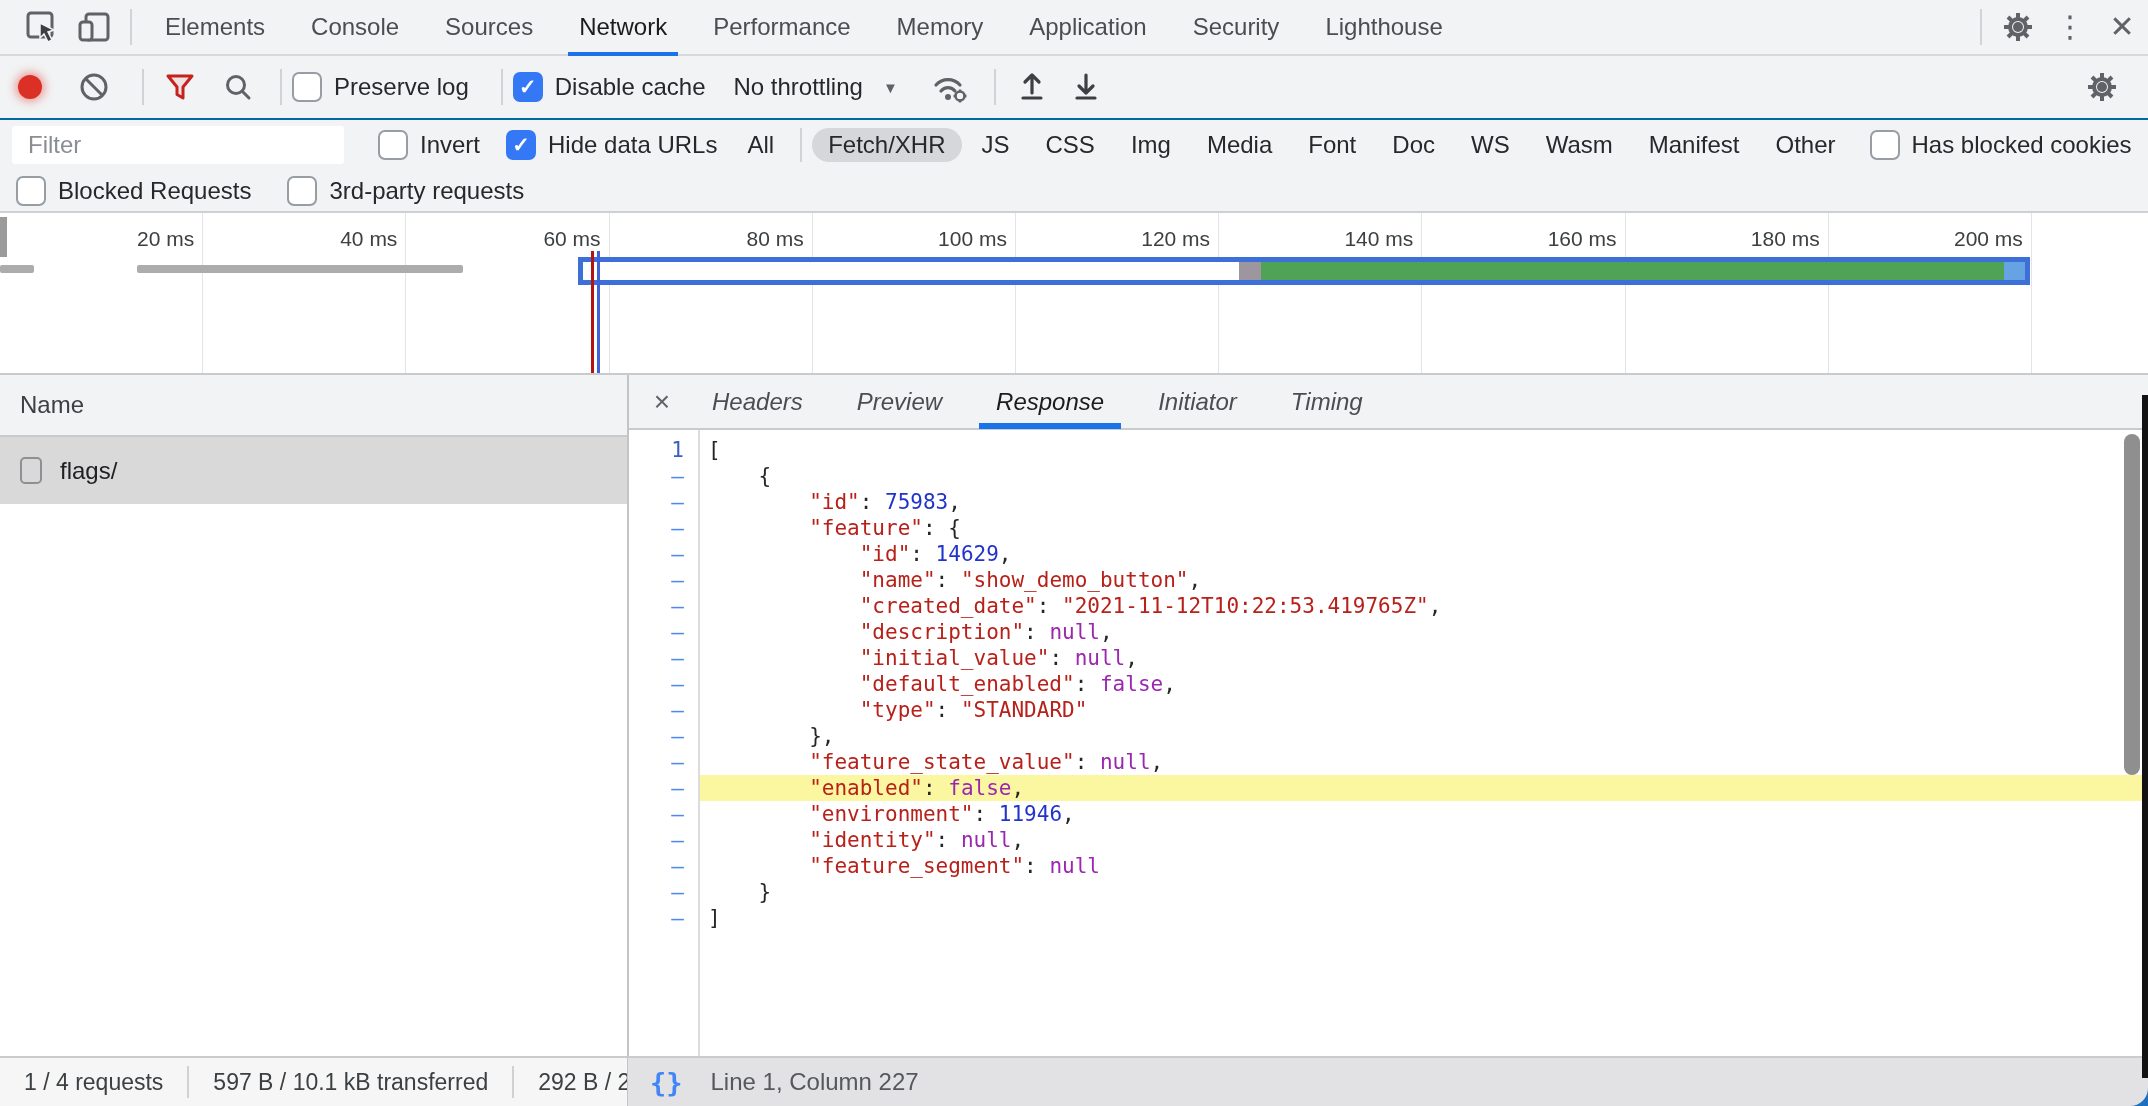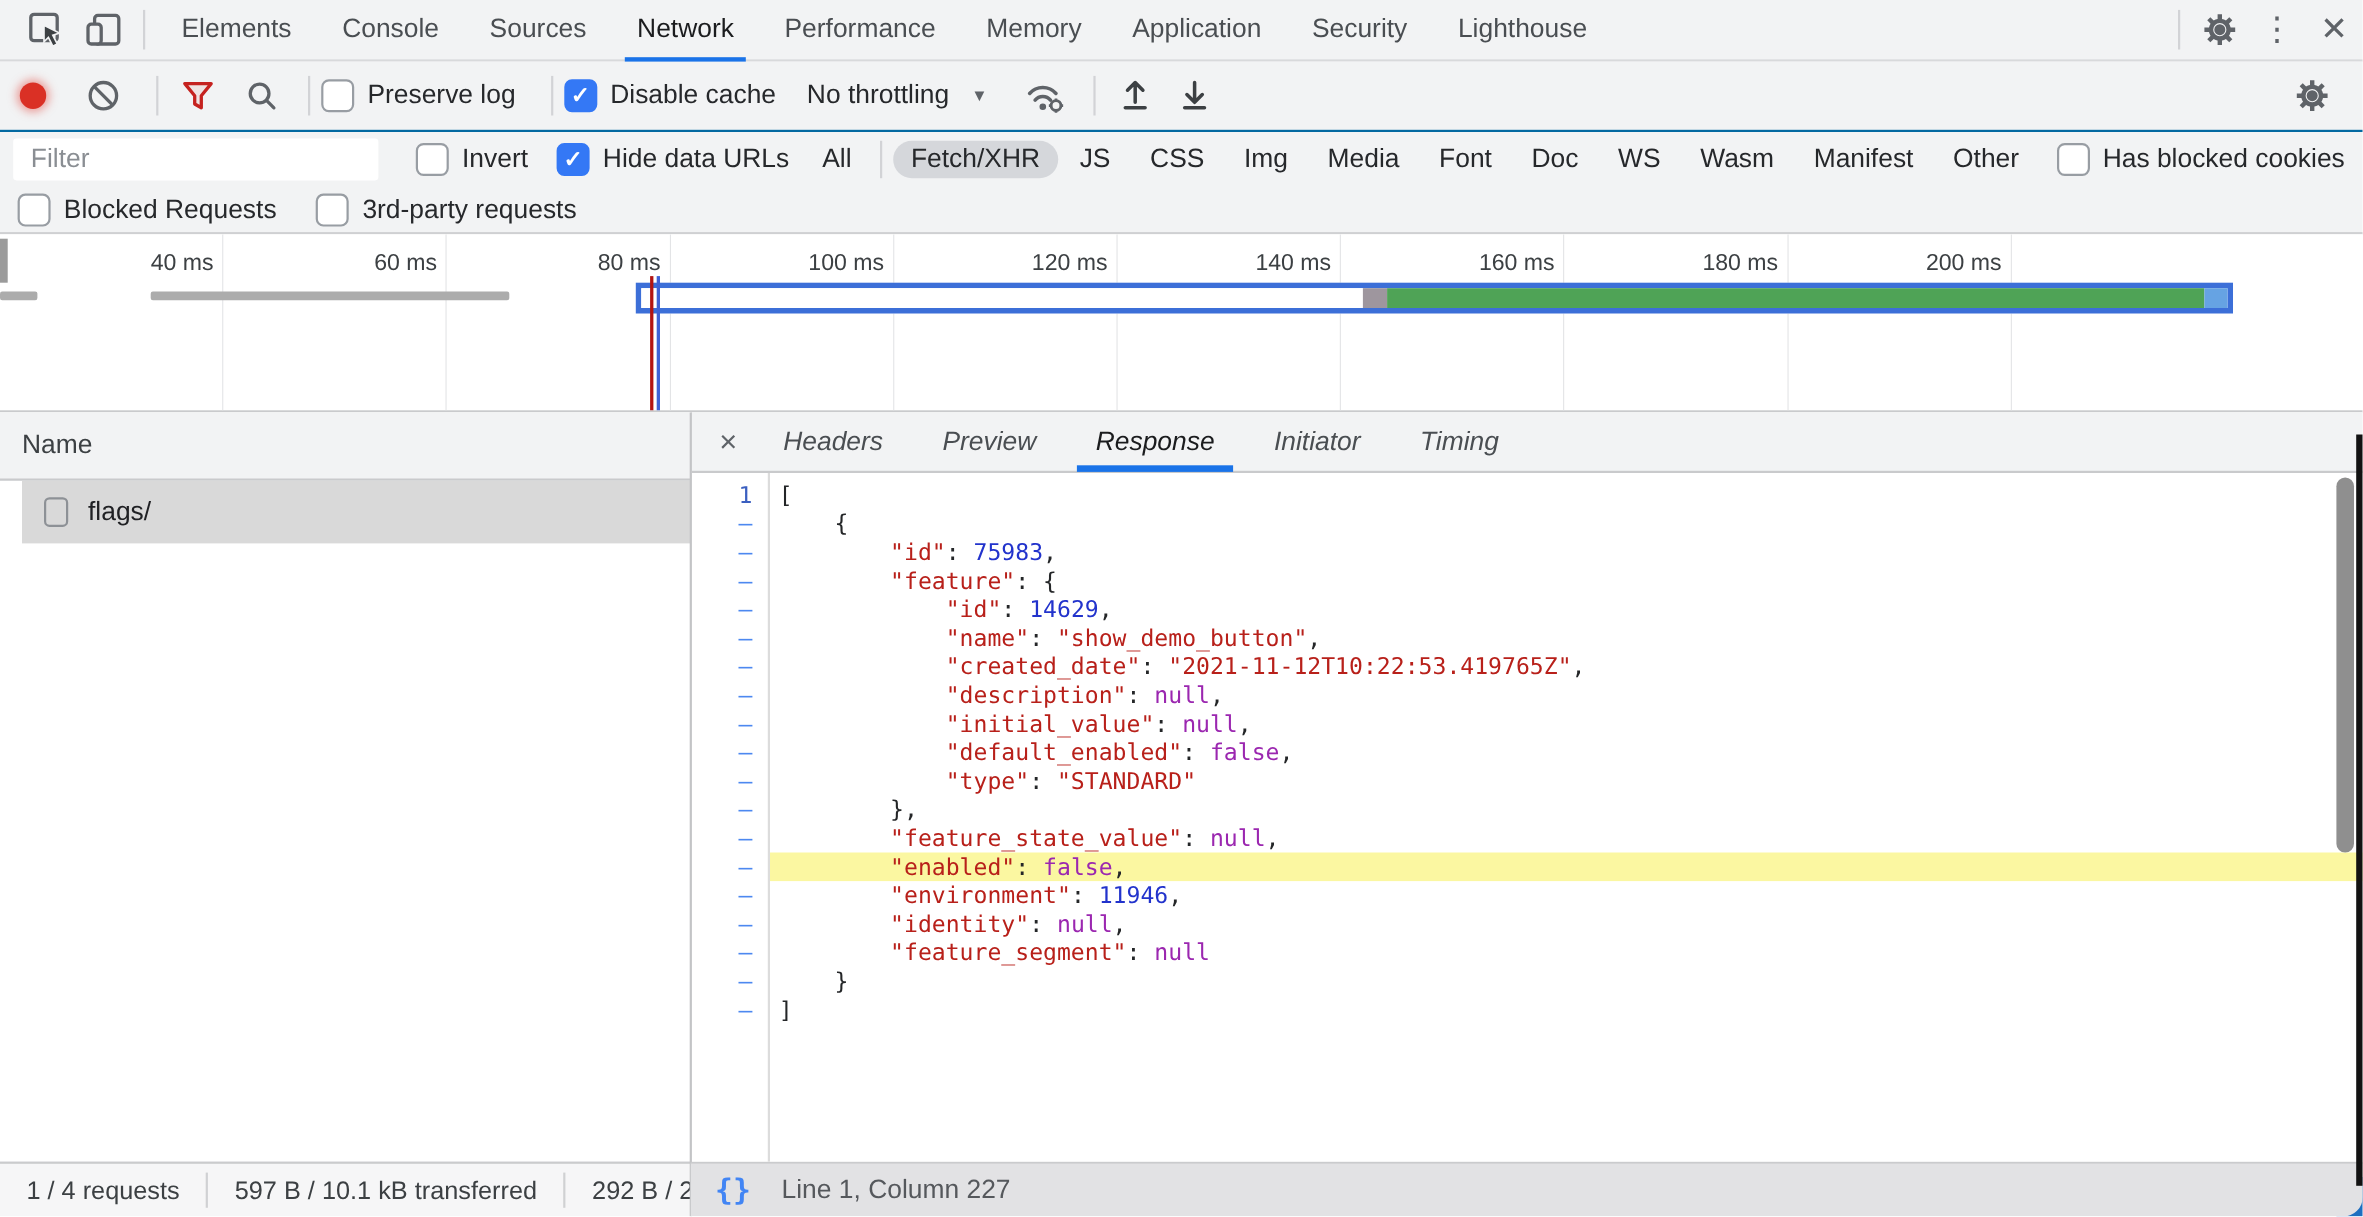--- a/index.html
+++ b/index.html
@@ -63,21 +63,21 @@
   .bar-main { position:absolute; border:5px solid #3c6fd8; background:#fff; display:flex; }
   .seg { height:100%; flex:0 0 auto; }
   .evt-line { position:absolute; width:3px; }
 
   
   .pane-divider { position:absolute; left:627px; top:375px; width:2px; height:731px; background:#c3c4c6; z-index:8; }
 
   .name-pane { position:absolute; left:0; top:375px; width:628px; height:681px; background:#fff; }
   .name-header { height:62px; background:#f2f3f4; border-bottom:2px solid #c9cacc; display:flex;
                  align-items:center; padding-left:20px; font-size:24px; color:#3c4043; }
-  .req-row { height:57px; display:flex; align-items:center; padding-left:20px; font-size:24px; color:#202124;margin-left:20px; }
+  .req-row { height:67px; display:flex; align-items:center; padding-left:20px; font-size:24px; color:#202124; }
   .req-row.selected { background:#d9d9d9; }
   .doc-icon { width:22px; height:27px; border:2.5px solid #8d9196; border-radius:5px; margin-right:18px; flex:0 0 auto; }
 
   .detail-pane { position:absolute; left:629px; top:375px; width:1519px; height:681px; background:#fff; }
   .detail-tabs { height:55px; background:#f2f3f4; border-bottom:2px solid #c9cacc; display:flex;
                  align-items:center; padding-left:10px; }
   .close-x { width:46px; text-align:center; font-size:28px; color:#5f6368; flex:0 0 auto; }
   .dtab { position:relative; height:55px; display:flex; align-items:center; padding:0 27px;
           font-size:24px; color:#4a4e52; white-space:nowrap;font-style:italic; }
   .dtab.active { color:#1b1c1e; }
@@ -293,20 +293,21 @@
     </div>
     <div class="cbgroup">
       <span class="checkbox"></span>
       <span class="cb-label">3rd-party requests</span>
     </div>
   </div>
 
   <div class="overview">
     <div class="ticks">
 
+    <div class="tickcell"><span>20 ms</span></div>
         <div class="tickcell"><span>40 ms</span></div>
         <div class="tickcell"><span>60 ms</span></div>
         <div class="tickcell"><span>80 ms</span></div>
         <div class="tickcell"><span>100 ms</span></div>
         <div class="tickcell"><span>120 ms</span></div>
         <div class="tickcell"><span>140 ms</span></div>
         <div class="tickcell"><span>160 ms</span></div>
         <div class="tickcell"><span>180 ms</span></div>
         <div class="tickcell"><span>200 ms</span></div>
       </div>

